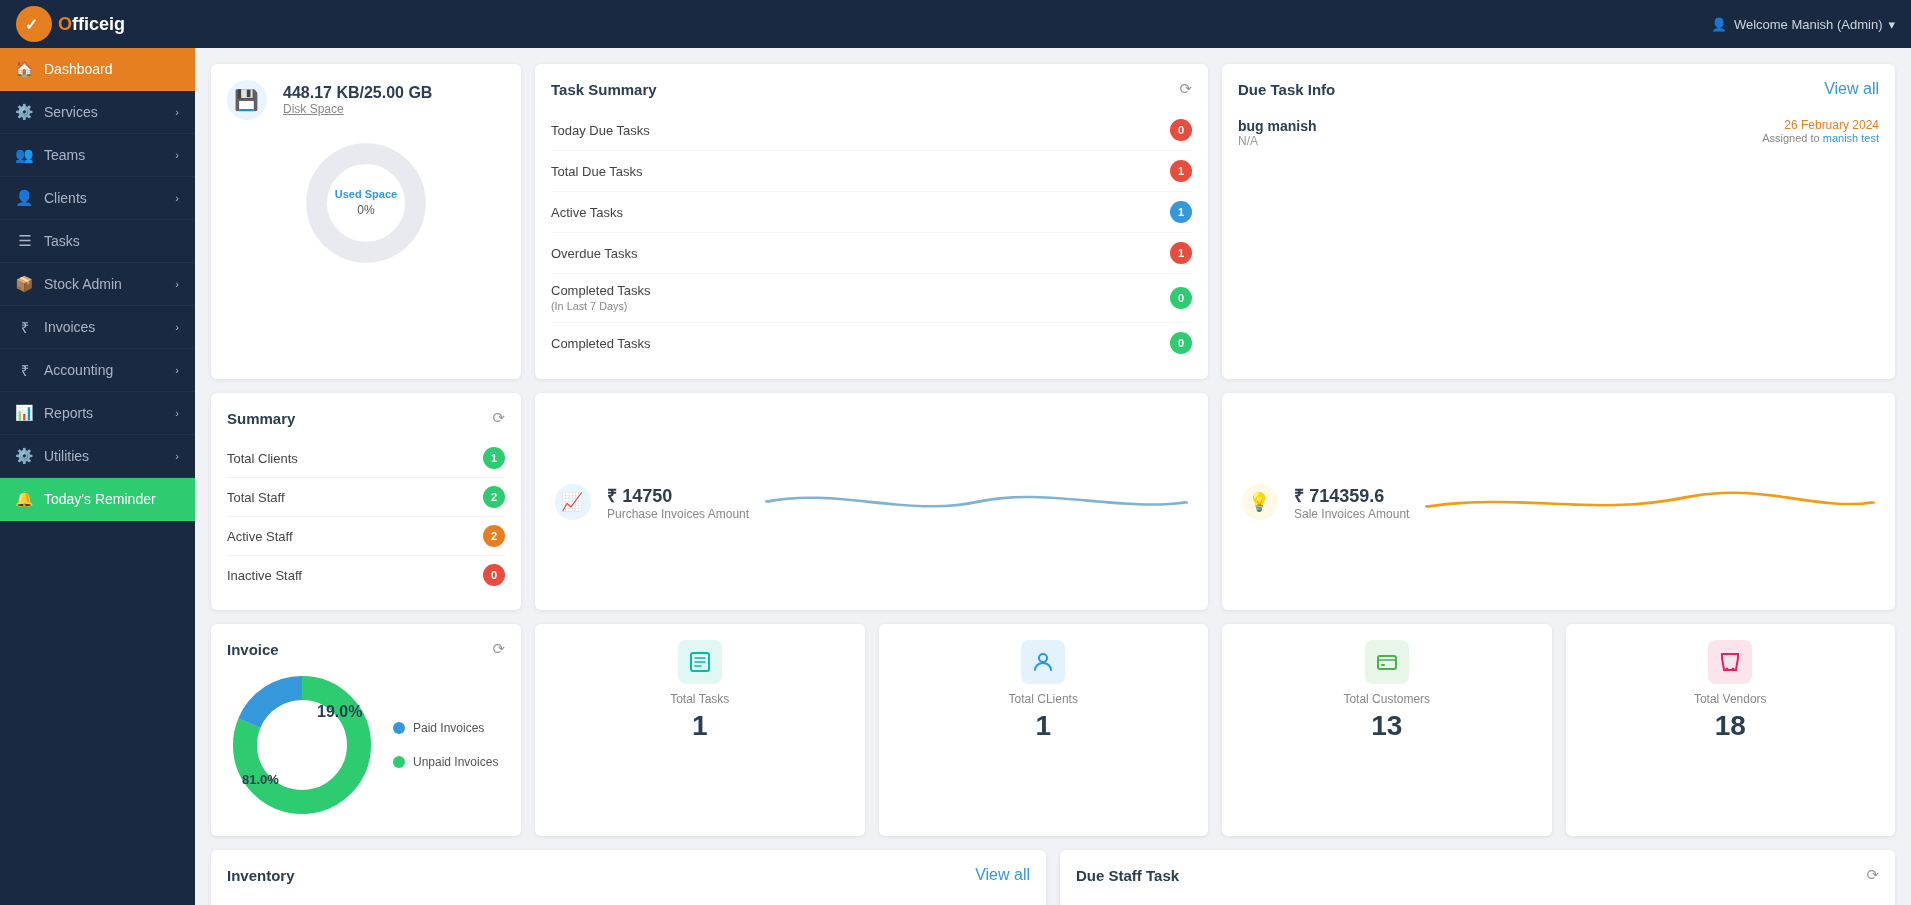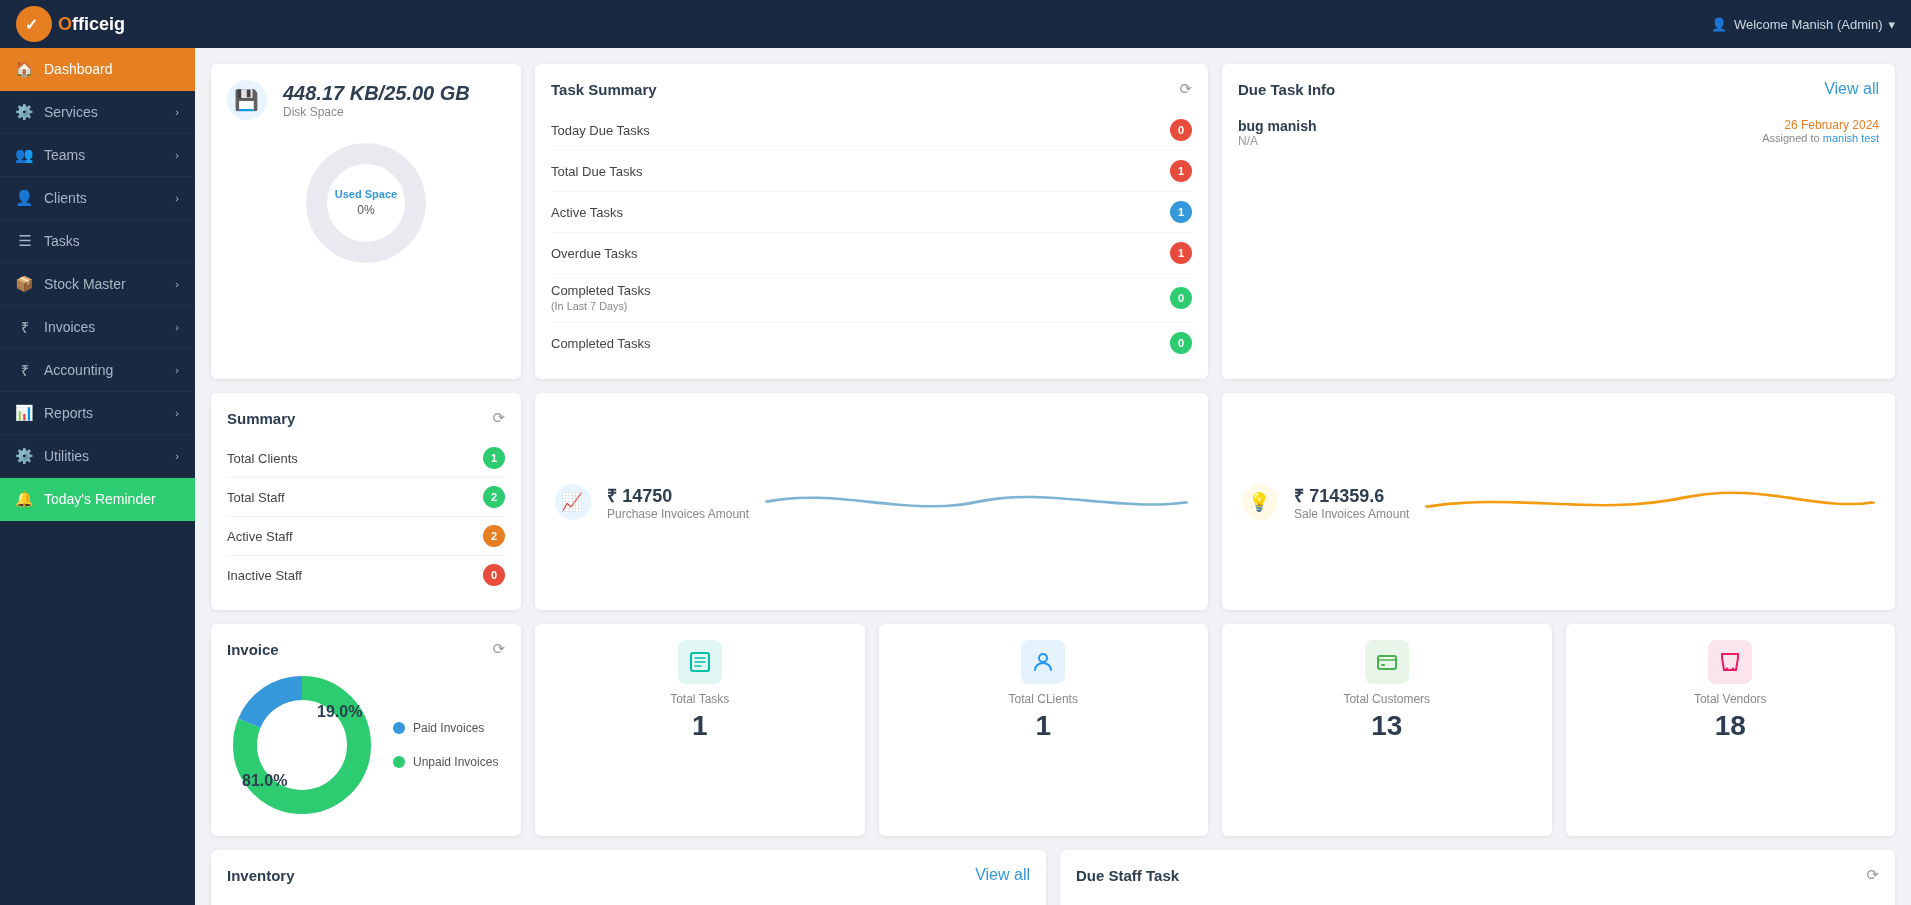--- a/index.html
+++ b/index.html
@@ -115,22 +115,22 @@
       width: 40px;
       height: 40px;
       background: #e8f4ff;
       border-radius: 50%;
       display: flex;
       align-items: center;
       justify-content: center;
       font-size: 20px;
       color: #3498db;
     }
-    .disk-info .disk-size { font-size: 20px; font-weight: 700; color: #2c3e50; font-style: italic; }
-    .disk-info .disk-label { font-size: 12px; color: #888; }
+    .disk-info .disk-size { font-size: 16px; font-weight: 700; color: #2c3e50; }
+    .disk-info .disk-label { font-size: 12px; color: #888; text-decoration: underline; }
 
     
     .donut-container {
       display: flex;
       align-items: center;
       justify-content: center;
       padding: 10px 0;
     }
     .donut-wrapper {
       position: relative;
@@ -356,21 +356,21 @@
     </div>
     <div class="sidebar-item">
       <div class="item-left">
         <span class="sidebar-icon">☰</span>
         <span>Tasks</span>
       </div>
     </div>
     <div class="sidebar-item">
       <div class="item-left">
         <span class="sidebar-icon">📦</span>
-        <span>Stock Master</span>
+        <span>Stock Admin</span>
       </div>
       <span class="chevron">›</span>
     </div>
     <div class="sidebar-item">
       <div class="item-left">
         <span class="sidebar-icon">₹</span>
         <span>Invoices</span>
       </div>
       <span class="chevron">›</span>
     </div>
@@ -551,21 +551,21 @@
 
               <circle cx="50" cy="50" r="38" fill="none" stroke="#2ecc71" stroke-width="16" stroke-dasharray="193.8 238.8" stroke-dashoffset="0" transform="rotate(-90 50 50)"></circle>
 
               <circle cx="50" cy="50" r="38" fill="none" stroke="#3498db" stroke-width="16" stroke-dasharray="45 238.8" stroke-dashoffset="-193.8" transform="rotate(-90 50 50)"></circle>
             </svg>
             <div style="position:absolute;top:50%;left:50%;transform:translate(-50%,-50%);text-align:center;">
             </div>
             
             <div style="position:absolute;top:22%;left:60%;font-size:16px;font-weight:700;color:#2c3e50;">19.0%</div>
             
-            <div style="position:absolute;top:68%;left:10%;font-size:16px;font-weight:700;color:#2c3e50;">81.0%</div>
+            <div style="position:absolute;top:68%;left:10%;font-size:13px;font-weight:700;color:#2c3e50;">81.0%</div>
           </div>
           <div class="invoice-legend">
             <div class="legend-item">
               <span class="legend-dot legend-dot-blue"></span>
               <span>Paid Invoices</span>
             </div>
             <div class="legend-item">
               <span class="legend-dot legend-dot-green"></span>
               <span>Unpaid Invoices</span>
             </div>

